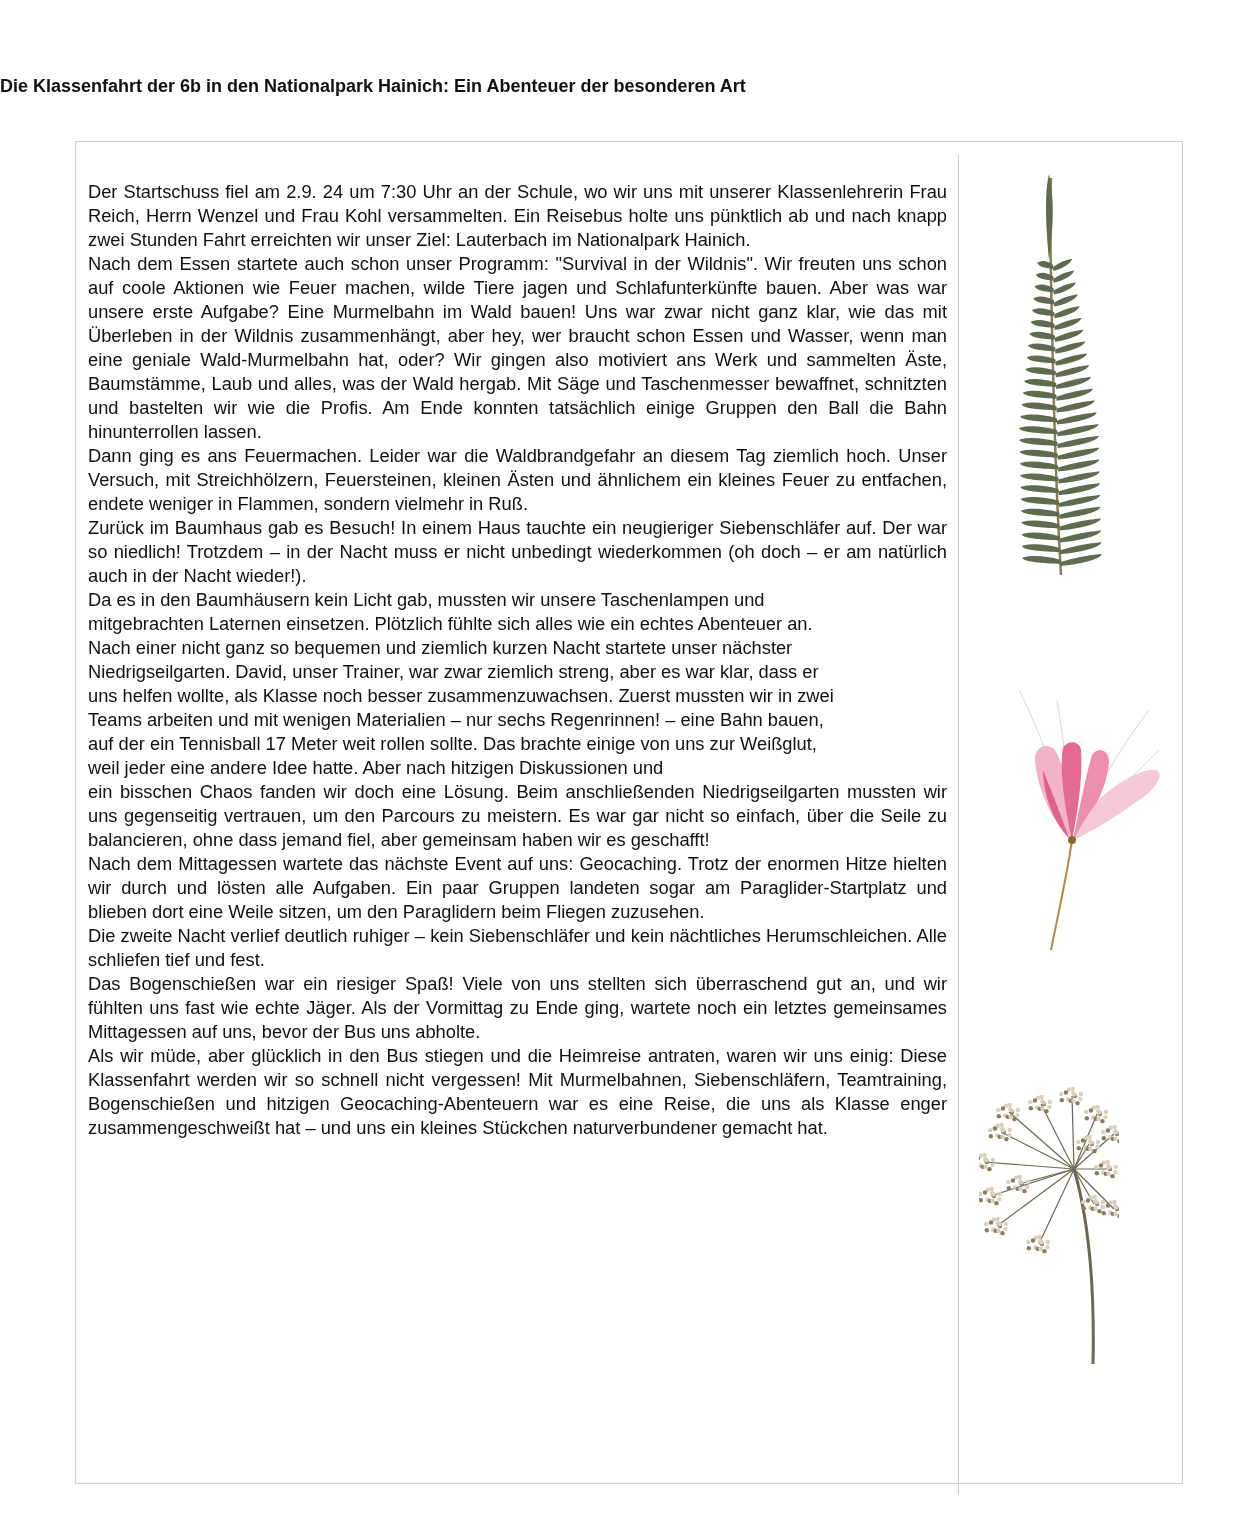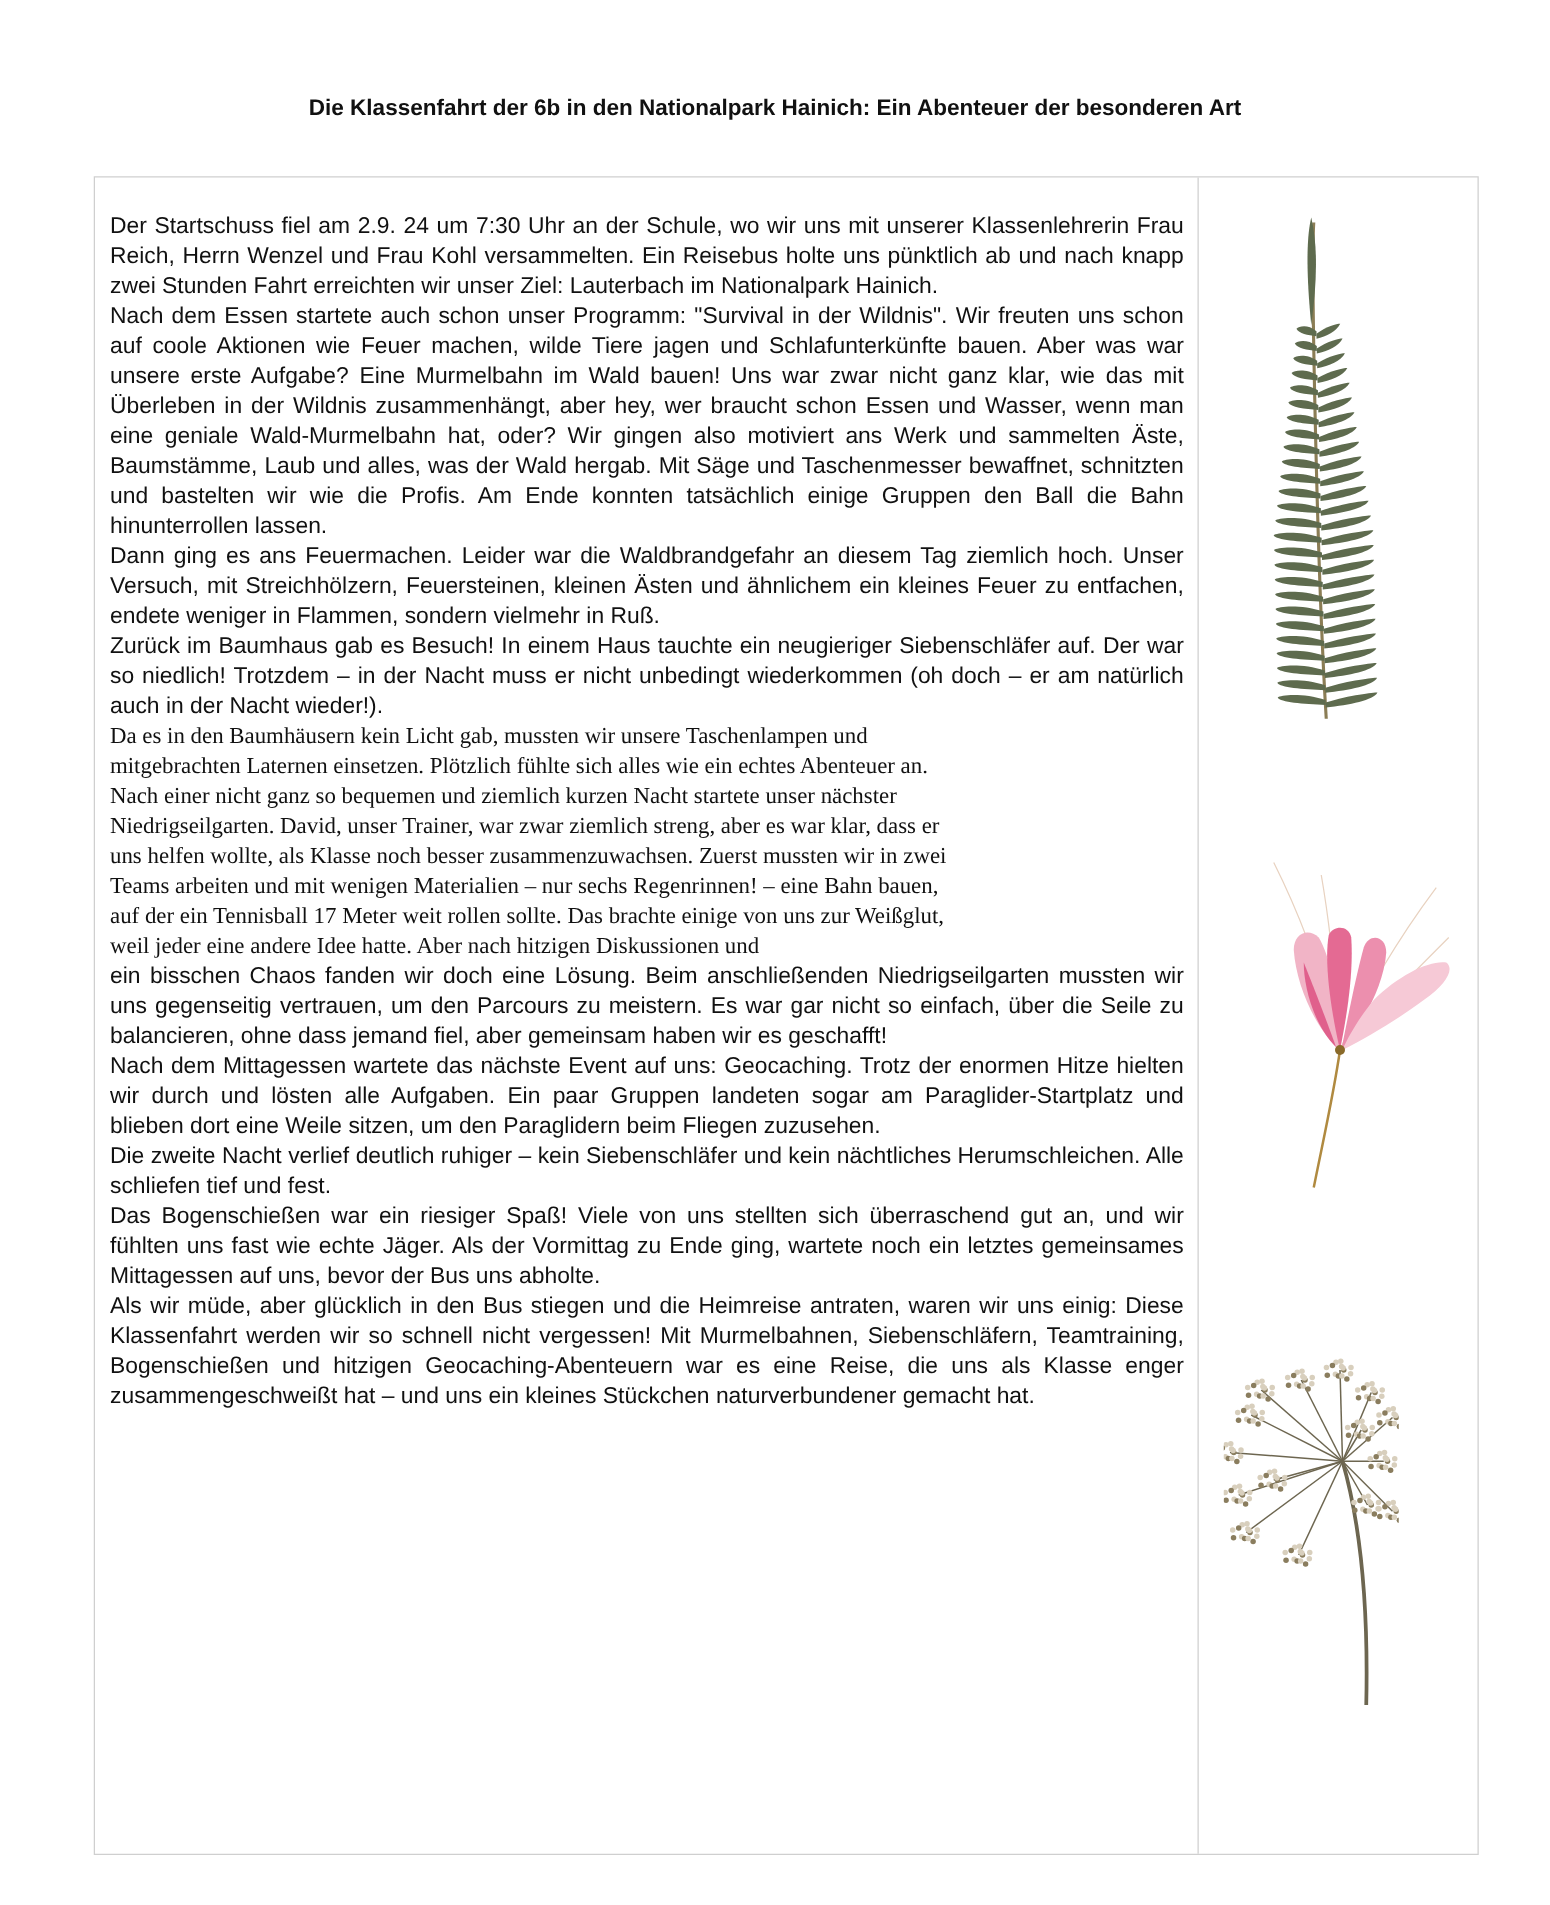--- a/index.html
+++ b/index.html
@@ -1,27 +1,27 @@
 <!DOCTYPE html>
 <html><head>
 <meta charset="utf-8">
 <style>
   html, body { margin: 0; padding: 0; background: #ffffff; }
   body { width: 1240px; height: 1524px; position: relative; overflow: hidden;
          font-family: "Liberation Sans", sans-serif; color: #111; }
-  .title { position: absolute; top: 76px; left: 0; width: 1240px; text-align: center;
+  .title { position: absolute; top: 76px; left: 0; width: 1240px; text-align: left;
            font-size: 18px; font-weight: bold; letter-spacing: 0; }
   .table { position: absolute; left: 75px; top: 141px; width: 1108px; height: 1343px;
            border: 1px solid #cfcfcf; box-sizing: border-box; }
-  .text-cell { position: absolute; left: 0; top: 0; width: 883px; height: 100%;
+  .text-cell { position: absolute; left: 0; top: 12px; width: 883px; height: 100%;
                border-right: 1px solid #cfcfcf; box-sizing: border-box; }
   .text-inner { position: absolute; left: 12px; top: 26px; width: 859px;
                 font-size: 18.3px; line-height: 24px; }
   .para { margin: 0; text-align: justify; text-align-last: left; }
-  .para.ragged { text-align: left; font-family: Liberation Serif, serif; }
+  .para.ragged { text-align: left; }
   .line { display: block; white-space: nowrap; }
   .img-cell { position: absolute; left: 883px; top: 0; right: 0; height: 100%; }
   .plant { position: absolute; }
   .fern { left: 40px; top: 28px; width: 110px; height: 410px; }
   .flower { left: 40px; top: 538px; width: 170px; height: 275px; }
   .umbel { left: 20px; top: 932px; width: 140px; height: 300px; }
 </style>
 </head>
 <body>
 

